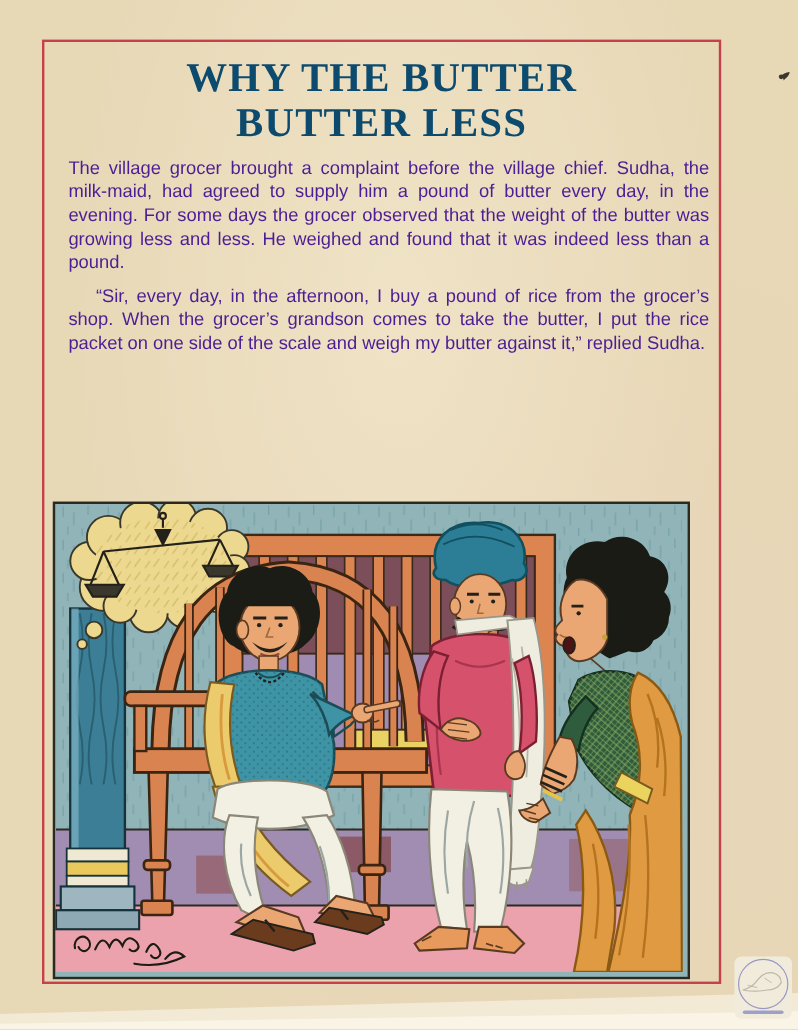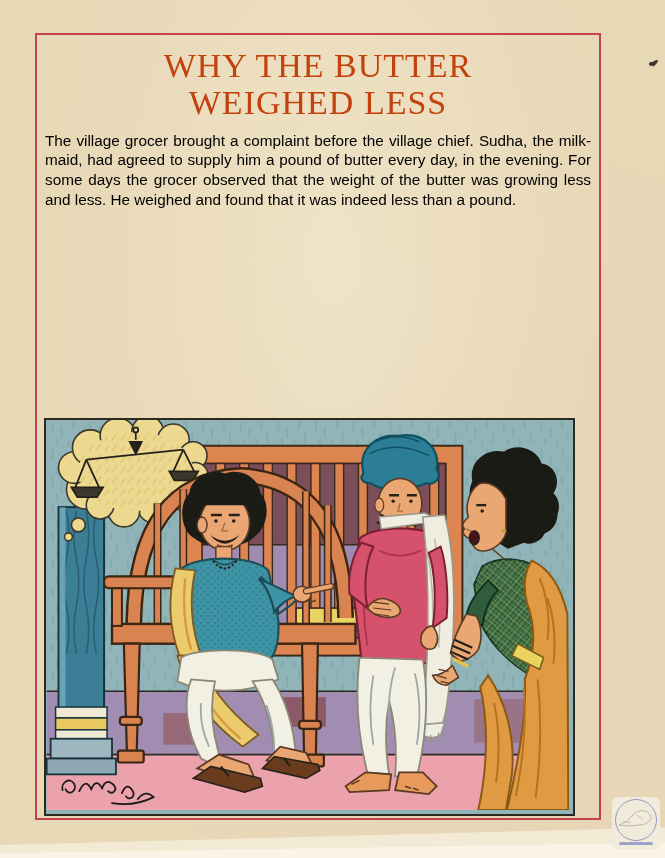--- a/index.html
+++ b/index.html
@@ -20,26 +20,26 @@
     position:absolute;left:0;bottom:0;width:100%;height:16px;
     background:#f9f4e6;
     clip-path:polygon(0 70%,100% 5%,100% 100%,0 100%);
   }
   .frame{
     position:absolute;left:35px;top:33px;width:566px;height:787px;
     border:2px solid #c4414d;box-sizing:border-box;
   }
   .title{
     margin:12px 10px 0 10px;text-align:center;
-    font-family:"Liberation Serif", serif;font-weight:normal;
-    font-size:34px;line-height:1.1;color:#c2410c;letter-spacing:1px;
+    font-family:"Liberation Serif", serif;font-weight:bold;
+    font-size:34px;line-height:1.1;color:#0c4a6e;letter-spacing:1px;
   }
   .story{
-    margin:9px 8px 0 8px;
-    color:#000000;font-size:15.3px;line-height:1.28;text-align:justify;
+    margin:9px 8px 0 20px;
+    color:#4c1d95;font-size:15.3px;line-height:1.28;text-align:justify;
   }
   .story p{margin:0 0 9px 0;}
   .story p.indent{text-indent:1.5em;}
   .illustration{
     position:absolute;left:7px;top:383px;width:527px;height:394px;
     border:2px solid #2c2a20;background:#90b4b8;
   }
   .illustration svg{display:block;}
   .ink-mark{
     position:absolute;left:647px;top:57px;width:12px;height:13px;
@@ -60,25 +60,26 @@
 </head>
 <body>
 
 <div class="page-edge"></div>
 <div class="page-edge-inner"></div>
 
 <div class="frame">
 
   <h1 class="title">
     <span>WHY THE BUTTER</span><br>
-    <span>WEIGHED LESS</span>
+    <span>BUTTER LESS</span>
   </h1>
 
   <div class="story">
     <p>The village grocer brought a complaint before the village chief. Sudha, the milk-maid, had agreed to supply him a pound of butter every day, in the evening. For some days the grocer observed that the weight of the butter was growing less and less. He weighed and found that it was indeed less than a pound.</p>
+    <p class="indent">“Sir, every day, in the afternoon, I buy a pound of rice from the grocer’s shop. When the grocer’s grandson comes to take the butter, I put the rice packet on one side of the scale and weigh my butter against it,” replied Sudha.</p>
   </div>
 
   <figure class="illustration" style="margin:0">
     <svg width="523" height="390" viewBox="0 0 527 394">
       <defs>
         <pattern id="hatch" width="38" height="28" patternUnits="userSpaceOnUse">
           <path d="M6 2v9M15 7v11M27 1v8M33 13v10M10 19v7M22 20v7" stroke="#63939a" stroke-width="1.1" opacity="0.55" fill="none"></path>
         </pattern>
         <pattern id="kurtadots" width="7" height="7" patternUnits="userSpaceOnUse">
           <circle cx="2" cy="2" r="0.9" fill="#2a7484"></circle>

